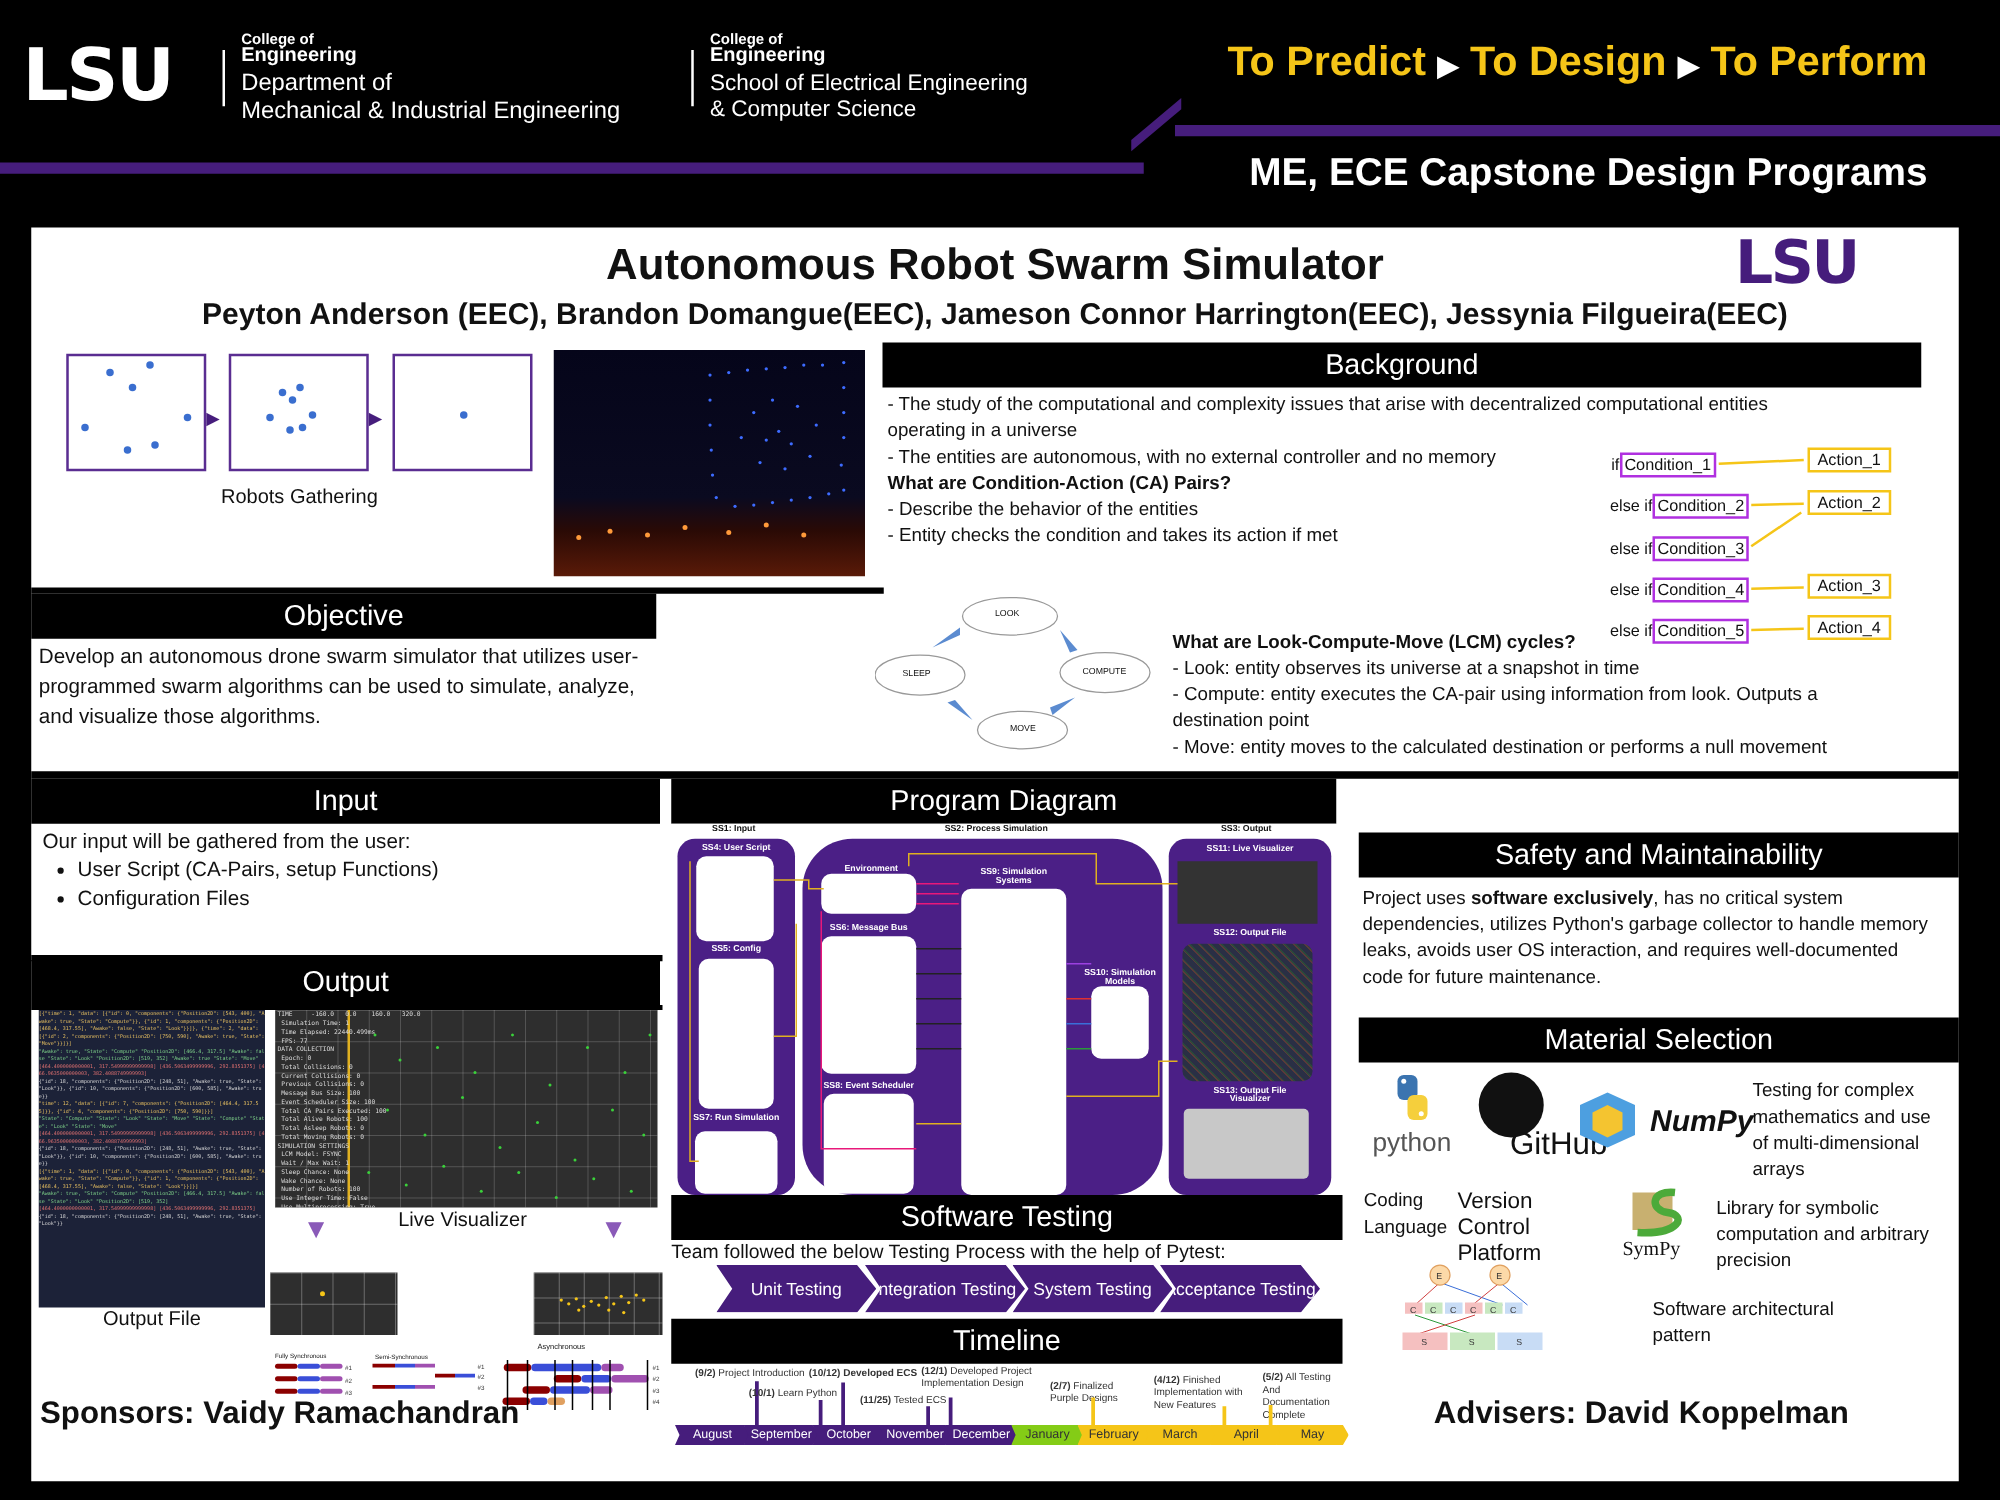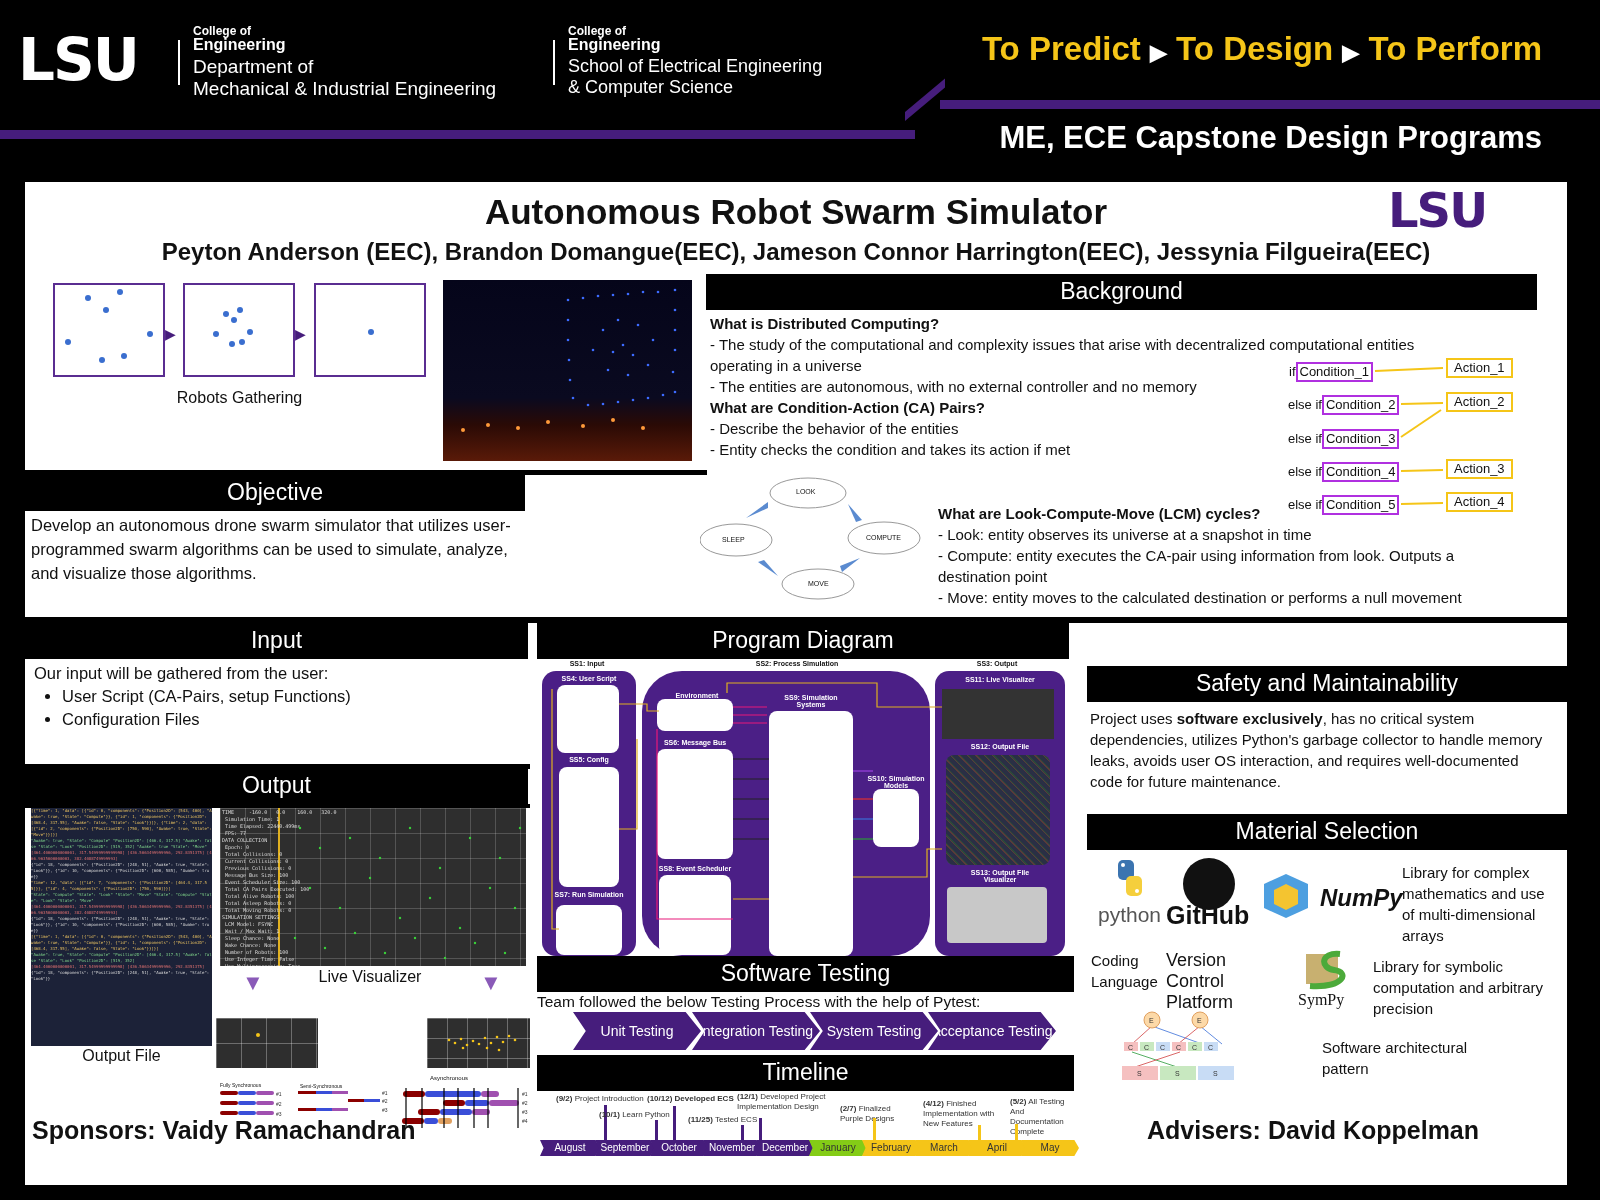--- a/index.html
+++ b/index.html
@@ -136,21 +136,20 @@
         <circle cx="105" cy="142" r="2"></circle>
         <circle cx="140" cy="146" r="2"></circle>
         <circle cx="170" cy="140" r="2"></circle>
         <circle cx="200" cy="148" r="2"></circle>
     </g>
   </svg>
 </div>
 
 <div class="abs sec-head" style="left:706px;top:274px;width:831px;">Background</div>
 <div class="abs body-text" style="left:710px;top:313px;width:790px;font-size:15px;line-height:21px;">
-  <div style="font-weight:bold;">What is Distributed Computing?</div>
   <div style="width:770px;">- The study of the computational and complexity issues that arise with decentralized computational entities operating in a universe</div>
   <div>- The entities are autonomous, with no external controller and no memory</div>
   <div style="font-weight:bold;">What are Condition-Action (CA) Pairs?</div>
   <div>- Describe the behavior of the entities</div>
   <div>- Entity checks the condition and takes its action if met</div>
 </div>
 
 <div class="abs" style="left:1283px;top:358px;width:260px;height:152px;font-size:13px;">
   <div class="abs" style="left:6px;top:4px;"><span>if</span><span class="cond">Condition_1</span></div>
   <div class="abs" style="left:5px;top:37px;"><span>else if</span><span class="cond">Condition_2</span></div>
@@ -482,29 +481,29 @@
 <div class="abs" style="left:1100px;top:856px;width:60px;height:50px;">
   <svg width="60" height="50">
       <rect x="18" y="4" width="16" height="20" rx="5" fill="#3b74b0"></rect>
       <rect x="26" y="20" width="16" height="20" rx="5" fill="#f5cf3c"></rect>
       <circle cx="23" cy="9" r="2" fill="#fff"></circle>
       <circle cx="37" cy="35" r="2" fill="#fff"></circle>
     </svg>
 </div>
 <div class="abs" style="left:1098px;top:903px;font-size:21px;color:#555;">python</div>
 <div class="abs" style="left:1183px;top:858px;width:52px;height:52px;border-radius:50%;background:#111;"></div>
-<div class="abs" style="left:1166px;top:901px;font-size:25px;font-weight:bold;">GitHub</div>
+<div class="abs" style="left:1208px;top:901px;font-size:25px;font-weight:normal;">GitHub</div>
 <div class="abs" style="left:1262px;top:872px;width:48px;height:48px;">
   <svg width="48" height="48">
       <polygon points="24,2 46,12 46,36 24,46 2,36 2,12" fill="#4d9fe0"></polygon>
       <polygon points="24,12 36,18 36,32 24,38 12,32 12,18" fill="#f4c430"></polygon>
     </svg>
 </div>
 <div class="abs" style="left:1320px;top:884px;font-size:24px;font-weight:bold;font-style:italic;">NumPy</div>
-<div class="abs" style="left:1402px;top:862px;width:150px;font-size:15px;line-height:21px;">Library for complex mathematics and use of multi-dimensional arrays</div>
+<div class="abs" style="left:1402px;top:862px;width:150px;font-size:15px;line-height:21px;">Testing for complex mathematics and use of multi-dimensional arrays</div>
 <div class="abs" style="left:1091px;top:950px;width:70px;font-size:15px;line-height:21px;">Coding Language</div>
 <div class="abs" style="left:1166px;top:950px;width:115px;font-size:18px;line-height:21px;">Version Control Platform</div>
 <div class="abs" style="left:1300px;top:948px;width:50px;height:40px;">
   <svg width="60" height="42">
       <rect x="6" y="6" width="32" height="30" fill="#c8b070"></rect>
       <path d="M40 6 C20 4 20 20 34 22 C50 24 44 40 10 38" stroke="#4caa3a" stroke-width="6" fill="none"></path>
     </svg>
 </div>
 <div class="abs" style="left:1298px;top:991px;font-size:16px;font-family:'Liberation Serif',serif;">SymPy</div>
 <div class="abs" style="left:1373px;top:956px;width:180px;font-size:15px;line-height:21px;">Library for symbolic computation and arbitrary precision</div>

